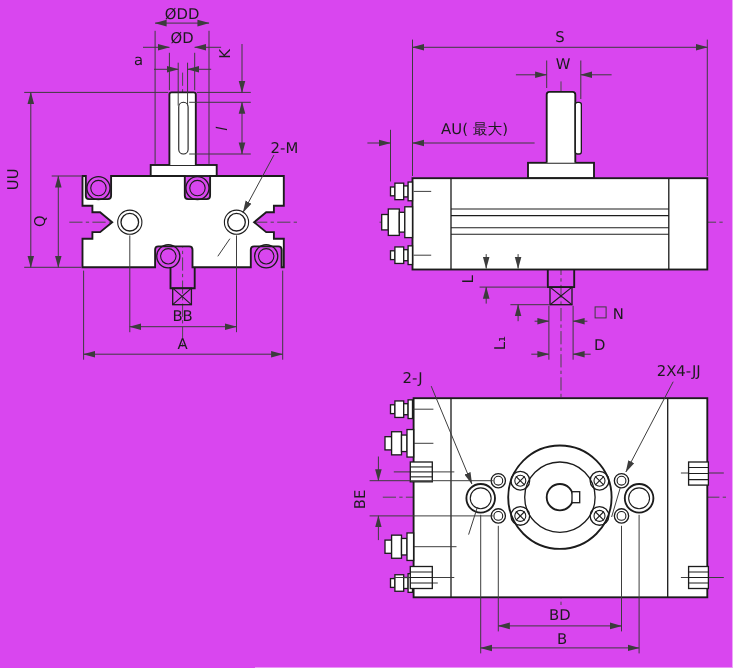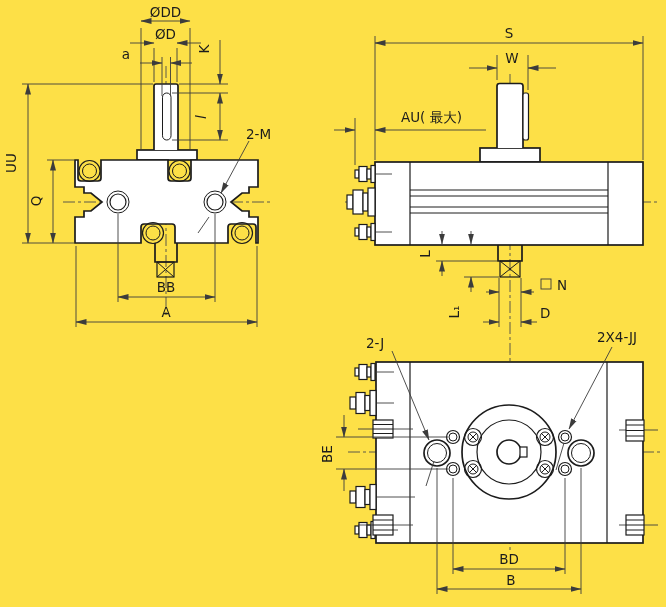--- a/index.html
+++ b/index.html
@@ -1,16 +1,16 @@
 <!DOCTYPE html>
 <html><head>
 <meta charset="utf-8">
 <style>
   html,body { margin:0; padding:0; background:#ffffff; }
-  .stage { position:relative; width:666px; height:607px; background:#fde047;
+  .stage { position:relative; width:666px; height:607px; background:#d946ef;
            font-family:"DejaVu Sans", sans-serif; }
   svg { display:block; }
   .olw  { fill:#ffffff; stroke:#1c1c1c; stroke-width:1.7; stroke-linejoin:miter; }
   .ol   { fill:none; stroke:#1c1c1c; stroke-width:1.7; }
   .ol2  { fill:none; stroke:#1c1c1c; stroke-width:1.2; }
   .olw2 { fill:#ffffff; stroke:#1c1c1c; stroke-width:1.2; }
   .thin { fill:none; stroke:#1c1c1c; stroke-width:1; }
   .dim  { fill:none; stroke:#3c3c3c; stroke-width:0.9; }
   .cl   { fill:none; stroke:#4a4a4a; stroke-width:0.9; stroke-dasharray:12 3 3 3; }
   .lbl  { font-family:"DejaVu Sans", sans-serif; font-size:13.5px; fill:#1c1c1c; }

